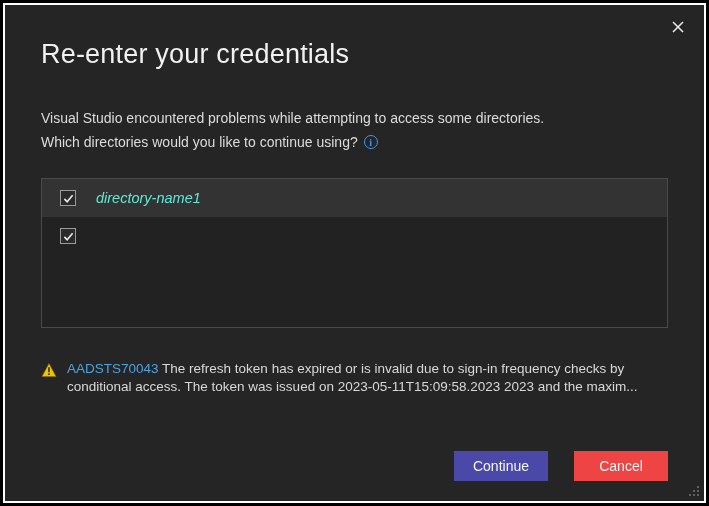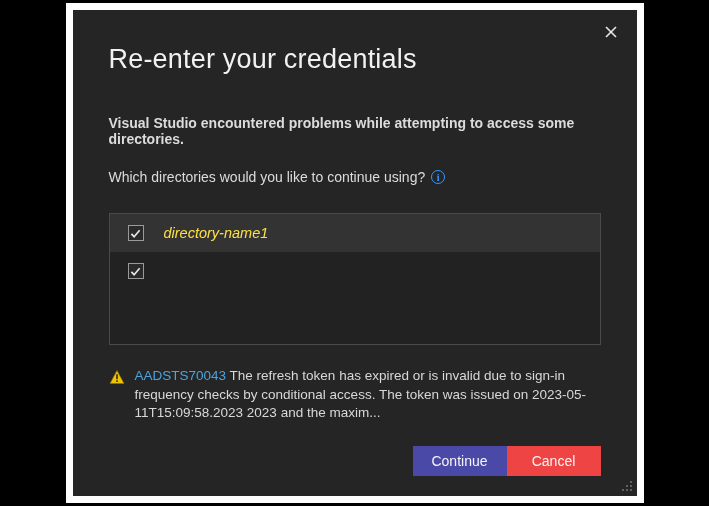--- a/index.html
+++ b/index.html
@@ -7,24 +7,24 @@
     body {
       background: #000;
       font-family: "Segoe UI", Arial, sans-serif;
       color: #d4d4d4;
       font-size: 14px;
       display: flex;
       align-items: center;
       justify-content: center;
     }
     .dialog {
-      width: 578px;
+      width: 703px;
       height: 500px;
       background: #252525;
-      border: 7px solid #ffffff;
+      border: 2px solid #ffffff;
       position: relative;
       padding: 34px 36px 20px 36px;
       display: flex;
       flex-direction: column;
     }
     .close-btn {
       position: absolute;
       top: 10px;
       right: 14px;
       width: 24px;
@@ -39,22 +39,21 @@
     .title {
       font-size: 27px;
       font-weight: 350;
       color: #f1f1f1;
       margin-bottom: 40px;
       letter-spacing: 0.2px;
     }
     .subtitle {
       font-size: 14px;
       color: #dcdcdc;
-      margin-bottom: 22px;
-      font-weight: bold;
+      margin-bottom: 8px;
     }
     .question-row {
       display: flex;
       align-items: center;
       gap: 6px;
       margin-bottom: 28px;
       color: #dcdcdc;
     }
     .info-icon {
       width: 14px;
@@ -91,41 +90,41 @@
       border: 1px solid #9a9a9a;
       background: #2a2a2a;
       display: flex;
       align-items: center;
       justify-content: center;
       flex: 0 0 16px;
     }
     .checkbox svg { width: 11px; height: 11px; }
     .dir-name {
       font-style: italic;
-      color: #fde047;
+      color: #5eead4;
       font-size: 14.5px;
     }
     .error-row {
       display: flex;
       gap: 10px;
-      margin-top: 22px;
+      margin-top: 32px;
       align-items: flex-start;
       line-height: 1.35;
     }
     .warn-icon {
       flex: 0 0 16px;
       margin-top: 2px;
     }
     .error-text { font-size: 13.5px; color: #d8d8d8; }
     .error-code { color: #4aa3e0; }
     .button-row {
       margin-top: auto;
       display: flex;
       justify-content: flex-end;
-      gap: 0;
+      gap: 26px;
       padding-top: 24px;
     }
     .btn {
       min-width: 94px;
       height: 30px;
       display: flex;
       align-items: center;
       justify-content: center;
       font-size: 14px;
       cursor: pointer;

